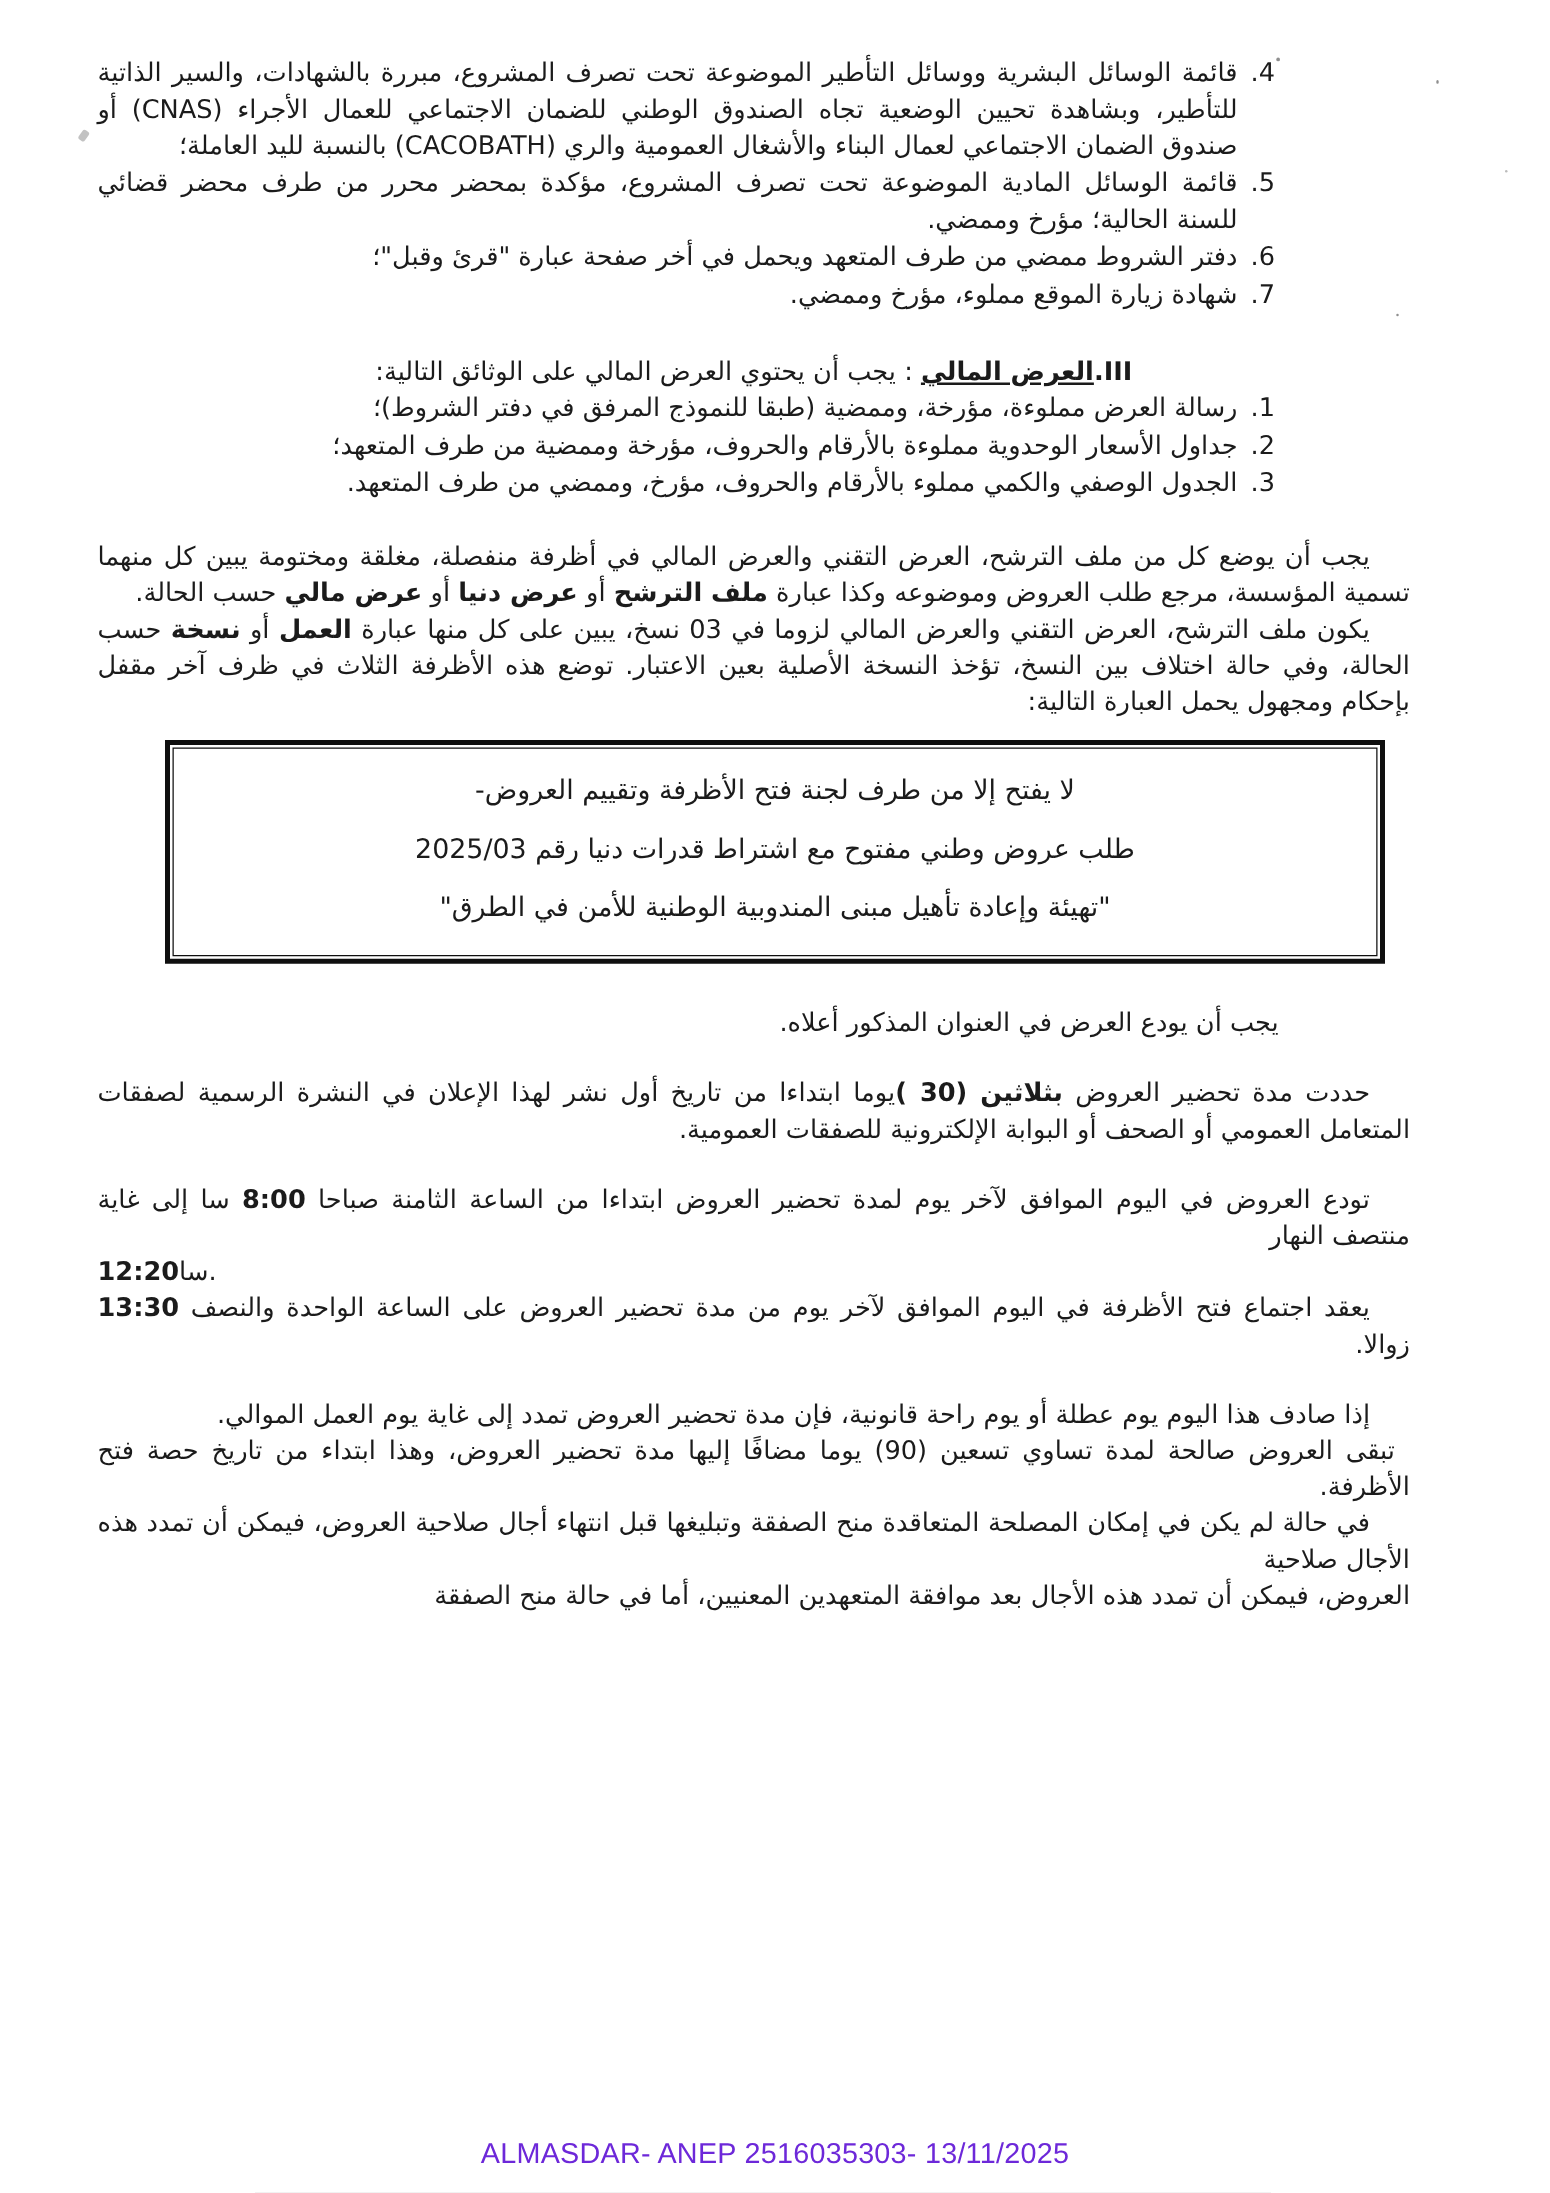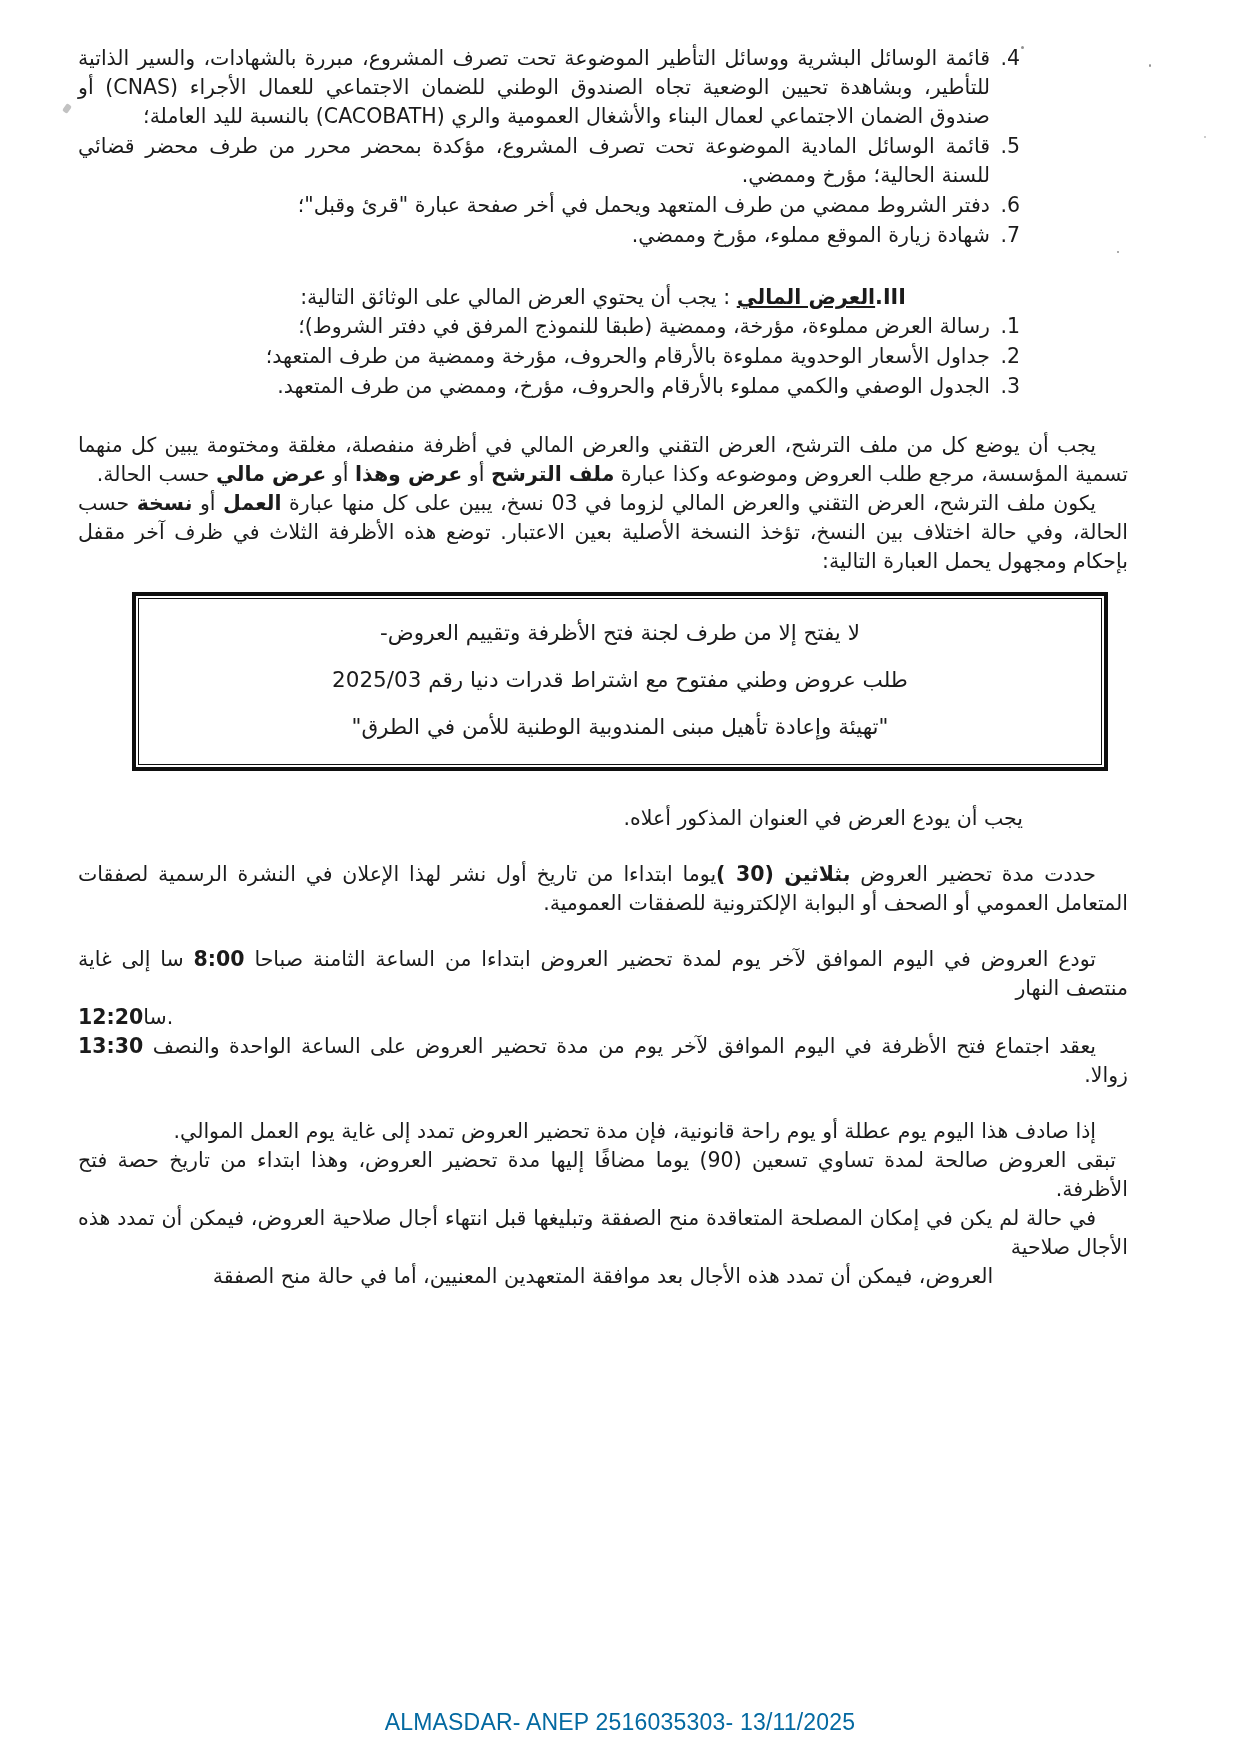--- a/index.html
+++ b/index.html
@@ -35,26 +35,26 @@
     border:1px solid #0f0f0f;
     margin:2px;
     text-align:center;
     font-weight:normal;
     font-size:21.5px;
     line-height:47px;
     padding:10px 12px 14px 12px;
   }
   .deposit-line{margin-top:33px;text-align:right;text-indent:105px;}
   .noon-line{direction:ltr;text-align:left;font-weight:normal;}
-  .center-line{text-align:center;}
+  .center-line{}
   .footer{
     position:absolute;left:0;right:0;top:1708px;
     text-align:center;direction:ltr;
     font-family:"Liberation Sans",sans-serif;
-    font-size:23px;color:#0369a1;
+    font-size:23px;color:#6d28d9;
     letter-spacing:0.2px;
   }
   .speck{position:absolute;background:#8f8f8f;border-radius:50%;}
   .s1{left:1021px;top:46px;width:3px;height:3px;}
   .s2{left:1149px;top:64px;width:2px;height:3px;}
   .s3{left:64px;top:104px;width:6px;height:9px;transform:rotate(35deg);border-radius:2px;opacity:.55;}
   .s4{left:1117px;top:251px;width:2px;height:2px;}
   .s5{left:1204px;top:136px;width:2px;height:2px;opacity:.6;}
 </style>
 </head>
@@ -92,21 +92,21 @@
       <div class="li">
         <span class="num">2.</span>
         <span class="txt">جداول الأسعار الوحدوية مملوءة بالأرقام والحروف، مؤرخة وممضية من طرف المتعهد؛</span>
       </div>
       <div class="li">
         <span class="num">3.</span>
         <span class="txt">الجدول الوصفي والكمي مملوء بالأرقام والحروف، مؤرخ، وممضي من طرف المتعهد.</span>
       </div>
     </div>
 
-    <div class="para gap" style="margin-top:30px"><span>يجب أن يوضع كل من ملف الترشح، العرض التقني والعرض المالي في أظرفة منفصلة، مغلقة ومختومة يبين كل منهما تسمية المؤسسة، مرجع طلب العروض وموضوعه وكذا عبارة </span><span class="b">ملف الترشح</span><span> أو </span><span class="b">عرض وهذا</span><span> أو </span><span class="b">عرض مالي</span><span> حسب الحالة.</span></div>
+    <div class="para gap" style="margin-top:30px"><span>يجب أن يوضع كل من ملف الترشح، العرض التقني والعرض المالي في أظرفة منفصلة، مغلقة ومختومة يبين كل منهما تسمية المؤسسة، مرجع طلب العروض وموضوعه وكذا عبارة </span><span class="b">ملف الترشح</span><span> أو </span><span class="b">عرض دنيا</span><span> أو </span><span class="b">عرض مالي</span><span> حسب الحالة.</span></div>
     <div class="para"><span>يكون ملف الترشح، العرض التقني والعرض المالي لزوما في 03 نسخ، يبين على كل منها عبارة </span><span class="b">العمل</span><span> أو </span><span class="b">نسخة</span><span> حسب الحالة، وفي حالة اختلاف بين النسخ، تؤخذ النسخة الأصلية بعين الاعتبار. توضع هذه الأظرفة الثلاث في ظرف آخر مقفل بإحكام ومجهول يحمل العبارة التالية:</span></div>
 
     <div class="notice-box">
       <div class="notice-box-inner">
         <div>لا يفتح إلا من طرف لجنة فتح الأظرفة وتقييم العروض-</div>
         <div>طلب عروض وطني مفتوح مع اشتراط قدرات دنيا رقم 2025/03</div>
         <div>"تهيئة وإعادة تأهيل مبنى المندوبية الوطنية للأمن في الطرق"</div>
       </div>
     </div>
 

